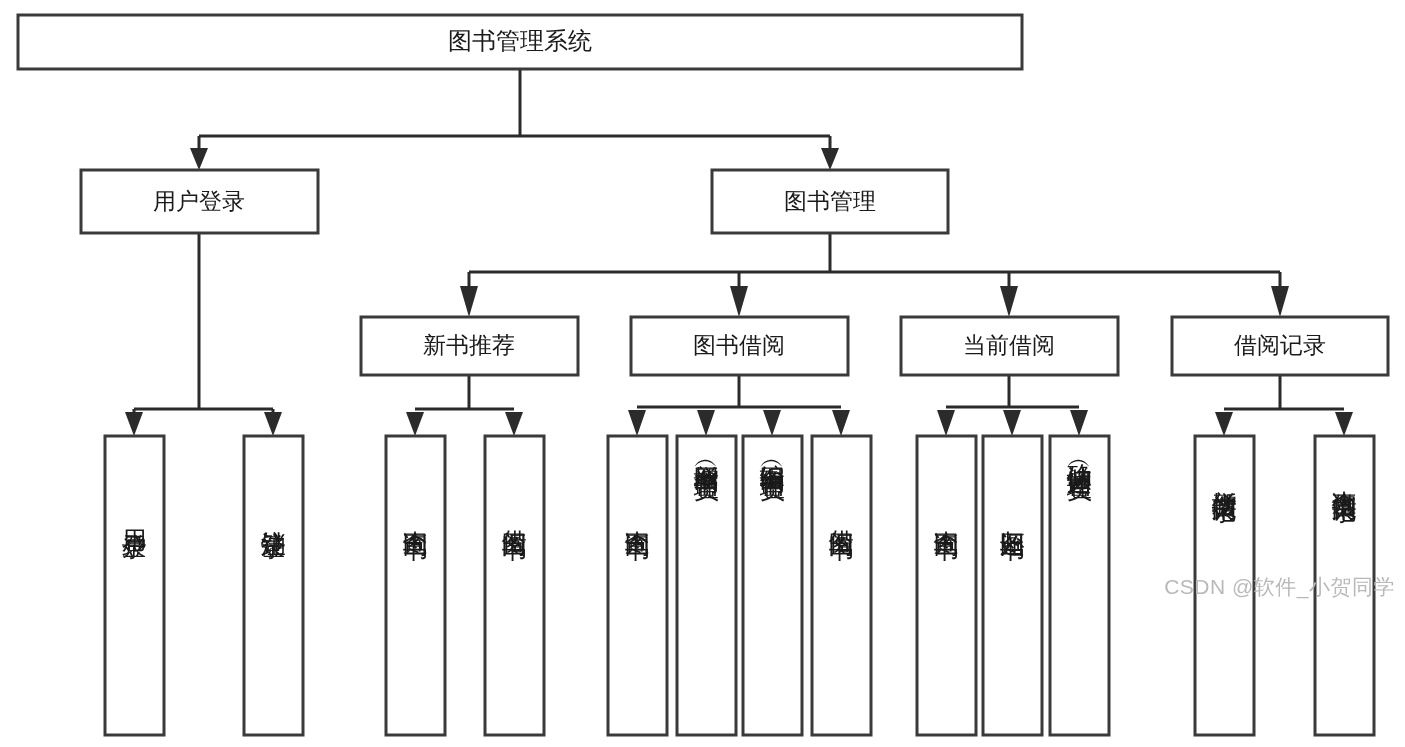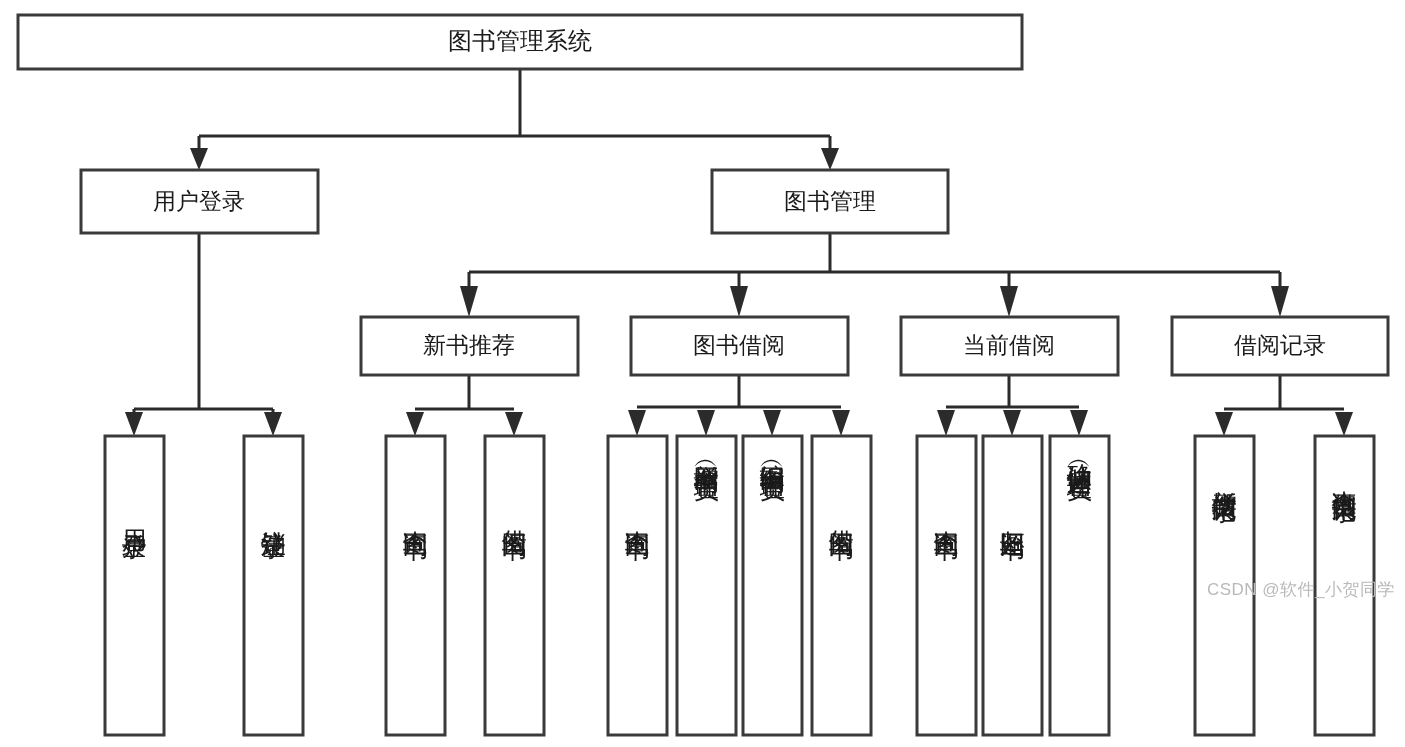--- a/index.html
+++ b/index.html
@@ -69,21 +69,21 @@
     line-height: 1.05;
     color: #1a1a1a;
     letter-spacing: 2px;
     white-space: nowrap;
   }
   .watermark {
     position: absolute;
     right: 10px;
     bottom: 6px;
     font-family: "Liberation Sans", sans-serif;
-    font-size: 17px;
+    font-size: 21px;
     color: #b9b9b9;
     letter-spacing: 0.5px;
     white-space: nowrap;
     pointer-events: none;
   }
 </style>
 </head>
 <body>
 
 <div id="diagram-root">

